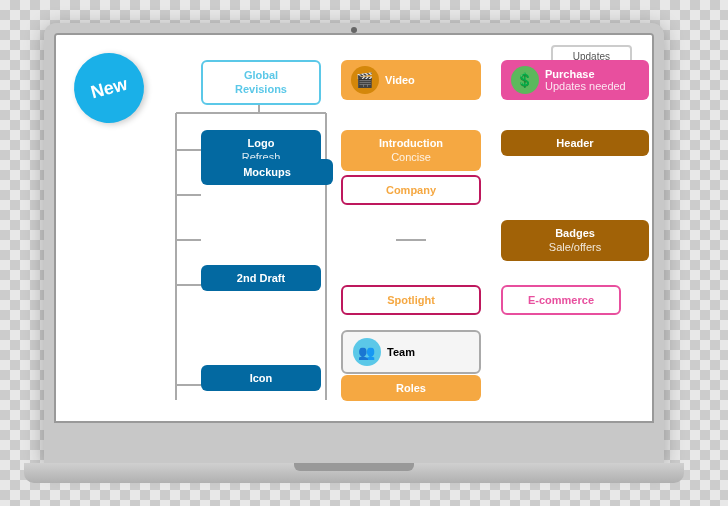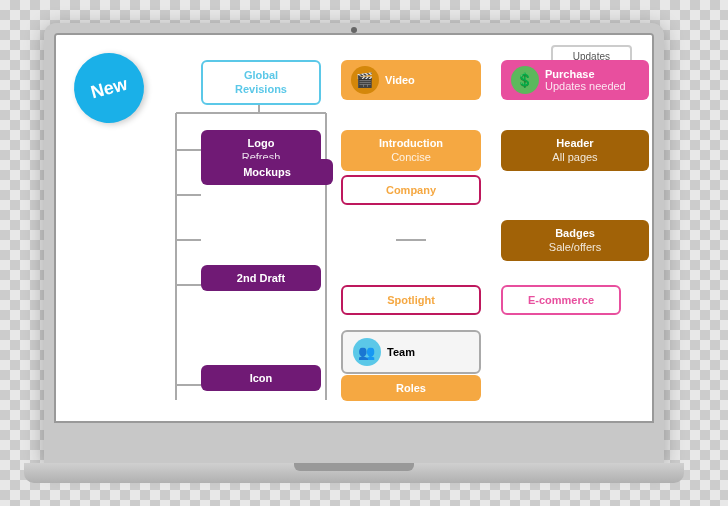--- a/index.html
+++ b/index.html
@@ -119,21 +119,21 @@
       padding: 6px 10px;
       text-align: center;
       font-size: 11px;
       font-weight: 600;
       line-height: 1.3;
       width: 100%;
       position: relative;
     }
 
     .node-blue {
-      background: #701a75;
+      background: #0369a1;
       color: white;
       border: none;
     }
 
     .node-blue-outline {
       background: white;
       color: #5bc8e8;
       border: 2px solid #5bc8e8;
     }
 
@@ -333,21 +333,20 @@
               <span>
                 <span>Purchase</span>
                 <span class="sub-label">Updates needed</span>
               </span>
             </div>
           </div>
 
           <div style="position:absolute; top:85px; left:430px; width:148px;">
             <div class="node node-pink">
               <span>Header</span>
-              <span class="sub-label">All pages</span>
             </div>
           </div>
 
           <div style="position:absolute; top:175px; left:430px; width:148px;">
             <div class="node node-pink">
               <span>Badges</span>
               <span class="sub-label">Sale/offers</span>
             </div>
           </div>
 

